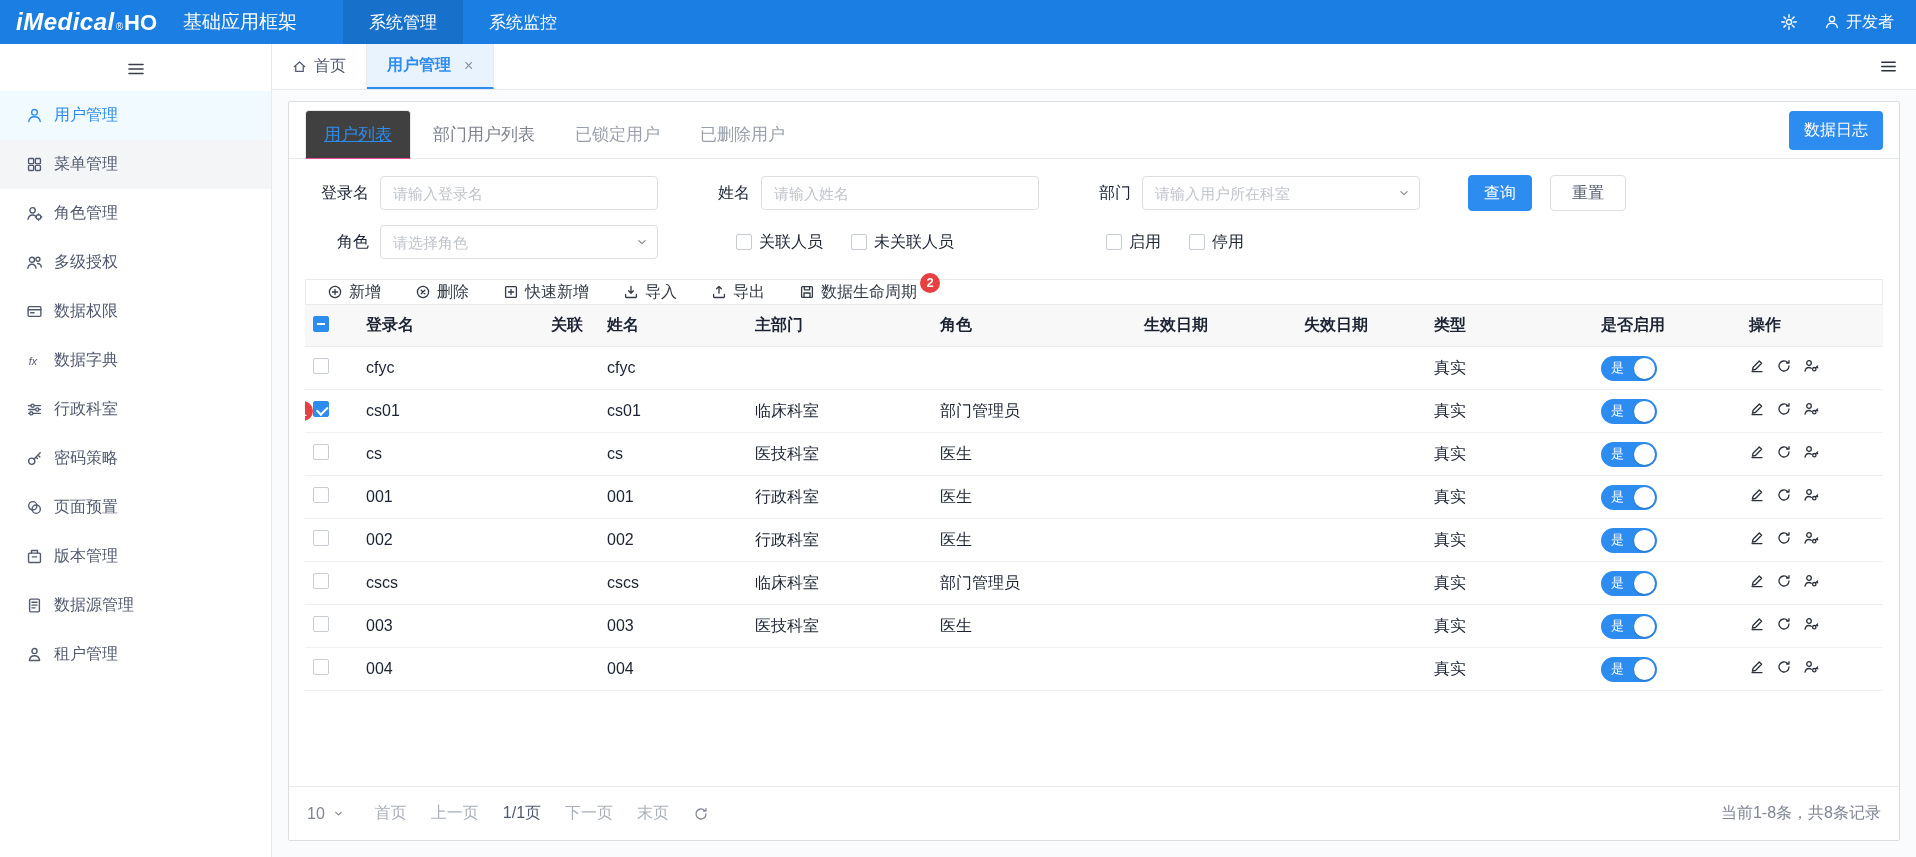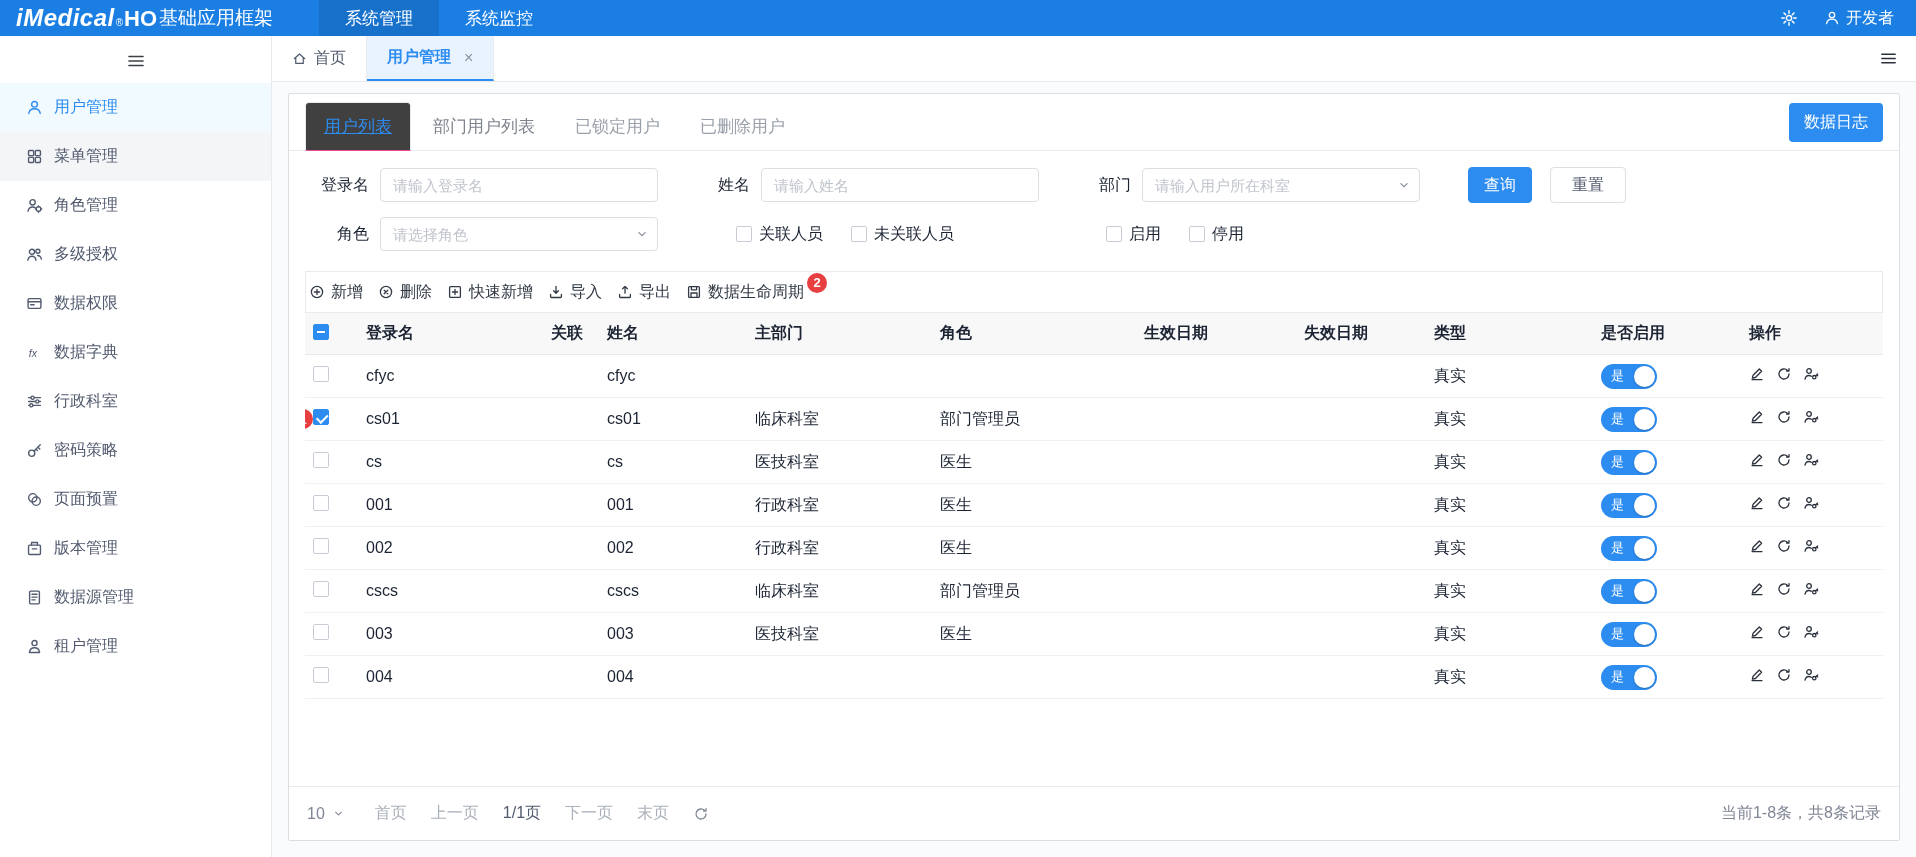--- a/index.html
+++ b/index.html
@@ -10,26 +10,26 @@
     --border-light:#e8eaec;
     --text:#1c2433;
     --text-soft:#515a6e;
     --text-muted:#9aa0aa;
   }
   *{box-sizing:border-box;margin:0;padding:0;}
   body{font-family:"Liberation Sans","DejaVu Sans",sans-serif;background:#fff;}
   .app{width:1916px;height:857px;display:flex;flex-direction:column;overflow:hidden;background:#fff;}
 
   
-  .topbar{height:36px;background:var(--topbar-bg);display:flex;align-items:center;padding:0 22px 0 16px;color:#fff;flex:0 0 auto;}
+  .topbar{height:44px;background:var(--topbar-bg);display:flex;align-items:center;padding:0 22px 0 16px;color:#fff;flex:0 0 auto;}
   .logo{display:flex;align-items:baseline;white-space:nowrap;}
   .logo-main{font-size:24px;font-weight:700;font-style:italic;letter-spacing:0.5px;}
   .logo sup{font-size:10px;margin:0 1px 0 1px;}
   .logo-sub{font-size:22px;font-weight:700;}
-  .app-title{font-size:19px;margin-left:2px;white-space:nowrap;}
+  .app-title{font-size:19px;margin-left:26px;white-space:nowrap;}
   .topnav{display:flex;align-items:center;height:100%;margin-left:46px;}
   .topnav-item{display:flex;align-items:center;height:100%;padding:0 26px;font-size:17px;color:#fff;cursor:pointer;white-space:nowrap;}
   .topnav-item.current{background:rgba(0,0,0,0.10);}
   .topbar-right{margin-left:auto;display:flex;align-items:center;gap:26px;}
   .tb-icon{width:18px;height:18px;display:inline-flex;cursor:pointer;}
   .tb-user{display:flex;align-items:center;gap:6px;font-size:16px;cursor:pointer;}
   .tb-user .tb-icon{width:16px;height:16px;}
 
   
   .main{flex:1;display:flex;min-height:0;}
@@ -83,21 +83,21 @@
   .cb-group.g2{margin-left:152px;}
   .cb-item{display:flex;align-items:center;gap:7px;font-size:16px;color:var(--text);cursor:pointer;white-space:nowrap;}
 
   .checkbox{width:16px;height:16px;border:1px solid #c8ccd4;border-radius:2px;background:#fff;display:inline-block;position:relative;flex:0 0 auto;cursor:pointer;}
   .checkbox.checked{background:var(--accent);border-color:var(--accent);}
   .checkbox.checked::after{content:"";position:absolute;left:4.5px;top:1.5px;width:4.5px;height:8.5px;border:solid #fff;border-width:0 2px 2px 0;transform:rotate(45deg);}
   .checkbox.indeterminate{background:var(--accent);border-color:var(--accent);}
   .checkbox.indeterminate::after{content:"";position:absolute;left:3px;top:6px;width:8px;height:2px;background:#fff;}
 
   
-  .toolbar{margin:2px 16px 0;border:1px solid var(--border-light);height:42px;display:flex;align-items:center;padding:0 3px;gap:15px;flex:0 0 auto;}
+  .toolbar{margin:2px 16px 0;border:1px solid var(--border-light);height:26px;display:flex;align-items:center;padding:0 21px;gap:34px;flex:0 0 auto;}
   .tool-item{position:relative;display:flex;align-items:center;gap:6px;font-size:16px;color:#323a45;cursor:pointer;white-space:nowrap;}
   .tool-item .s-icon{width:16px;height:16px;display:inline-flex;}
   .badge{min-width:20px;height:20px;border-radius:50%;background:var(--badge-red);color:#fff;font-size:13px;font-weight:700;display:inline-flex;align-items:center;justify-content:center;line-height:1;}
   .tool-badge{position:absolute;right:-23px;top:-9px;}
 
   
   .grid{width:calc(100% - 32px);margin:0 16px;border-collapse:collapse;table-layout:fixed;flex:0 0 auto;}
   .grid thead th{background:#f8f8f9;font-size:16px;font-weight:700;color:var(--text);text-align:left;padding:10px 8px;border-bottom:1px solid var(--border-light);white-space:nowrap;}
   .grid tbody td{padding:8px 8px;font-size:16px;color:var(--text);border-bottom:1px solid #eef0f4;height:43px;white-space:nowrap;overflow:hidden;}
   .c-check-cell{position:relative;}

